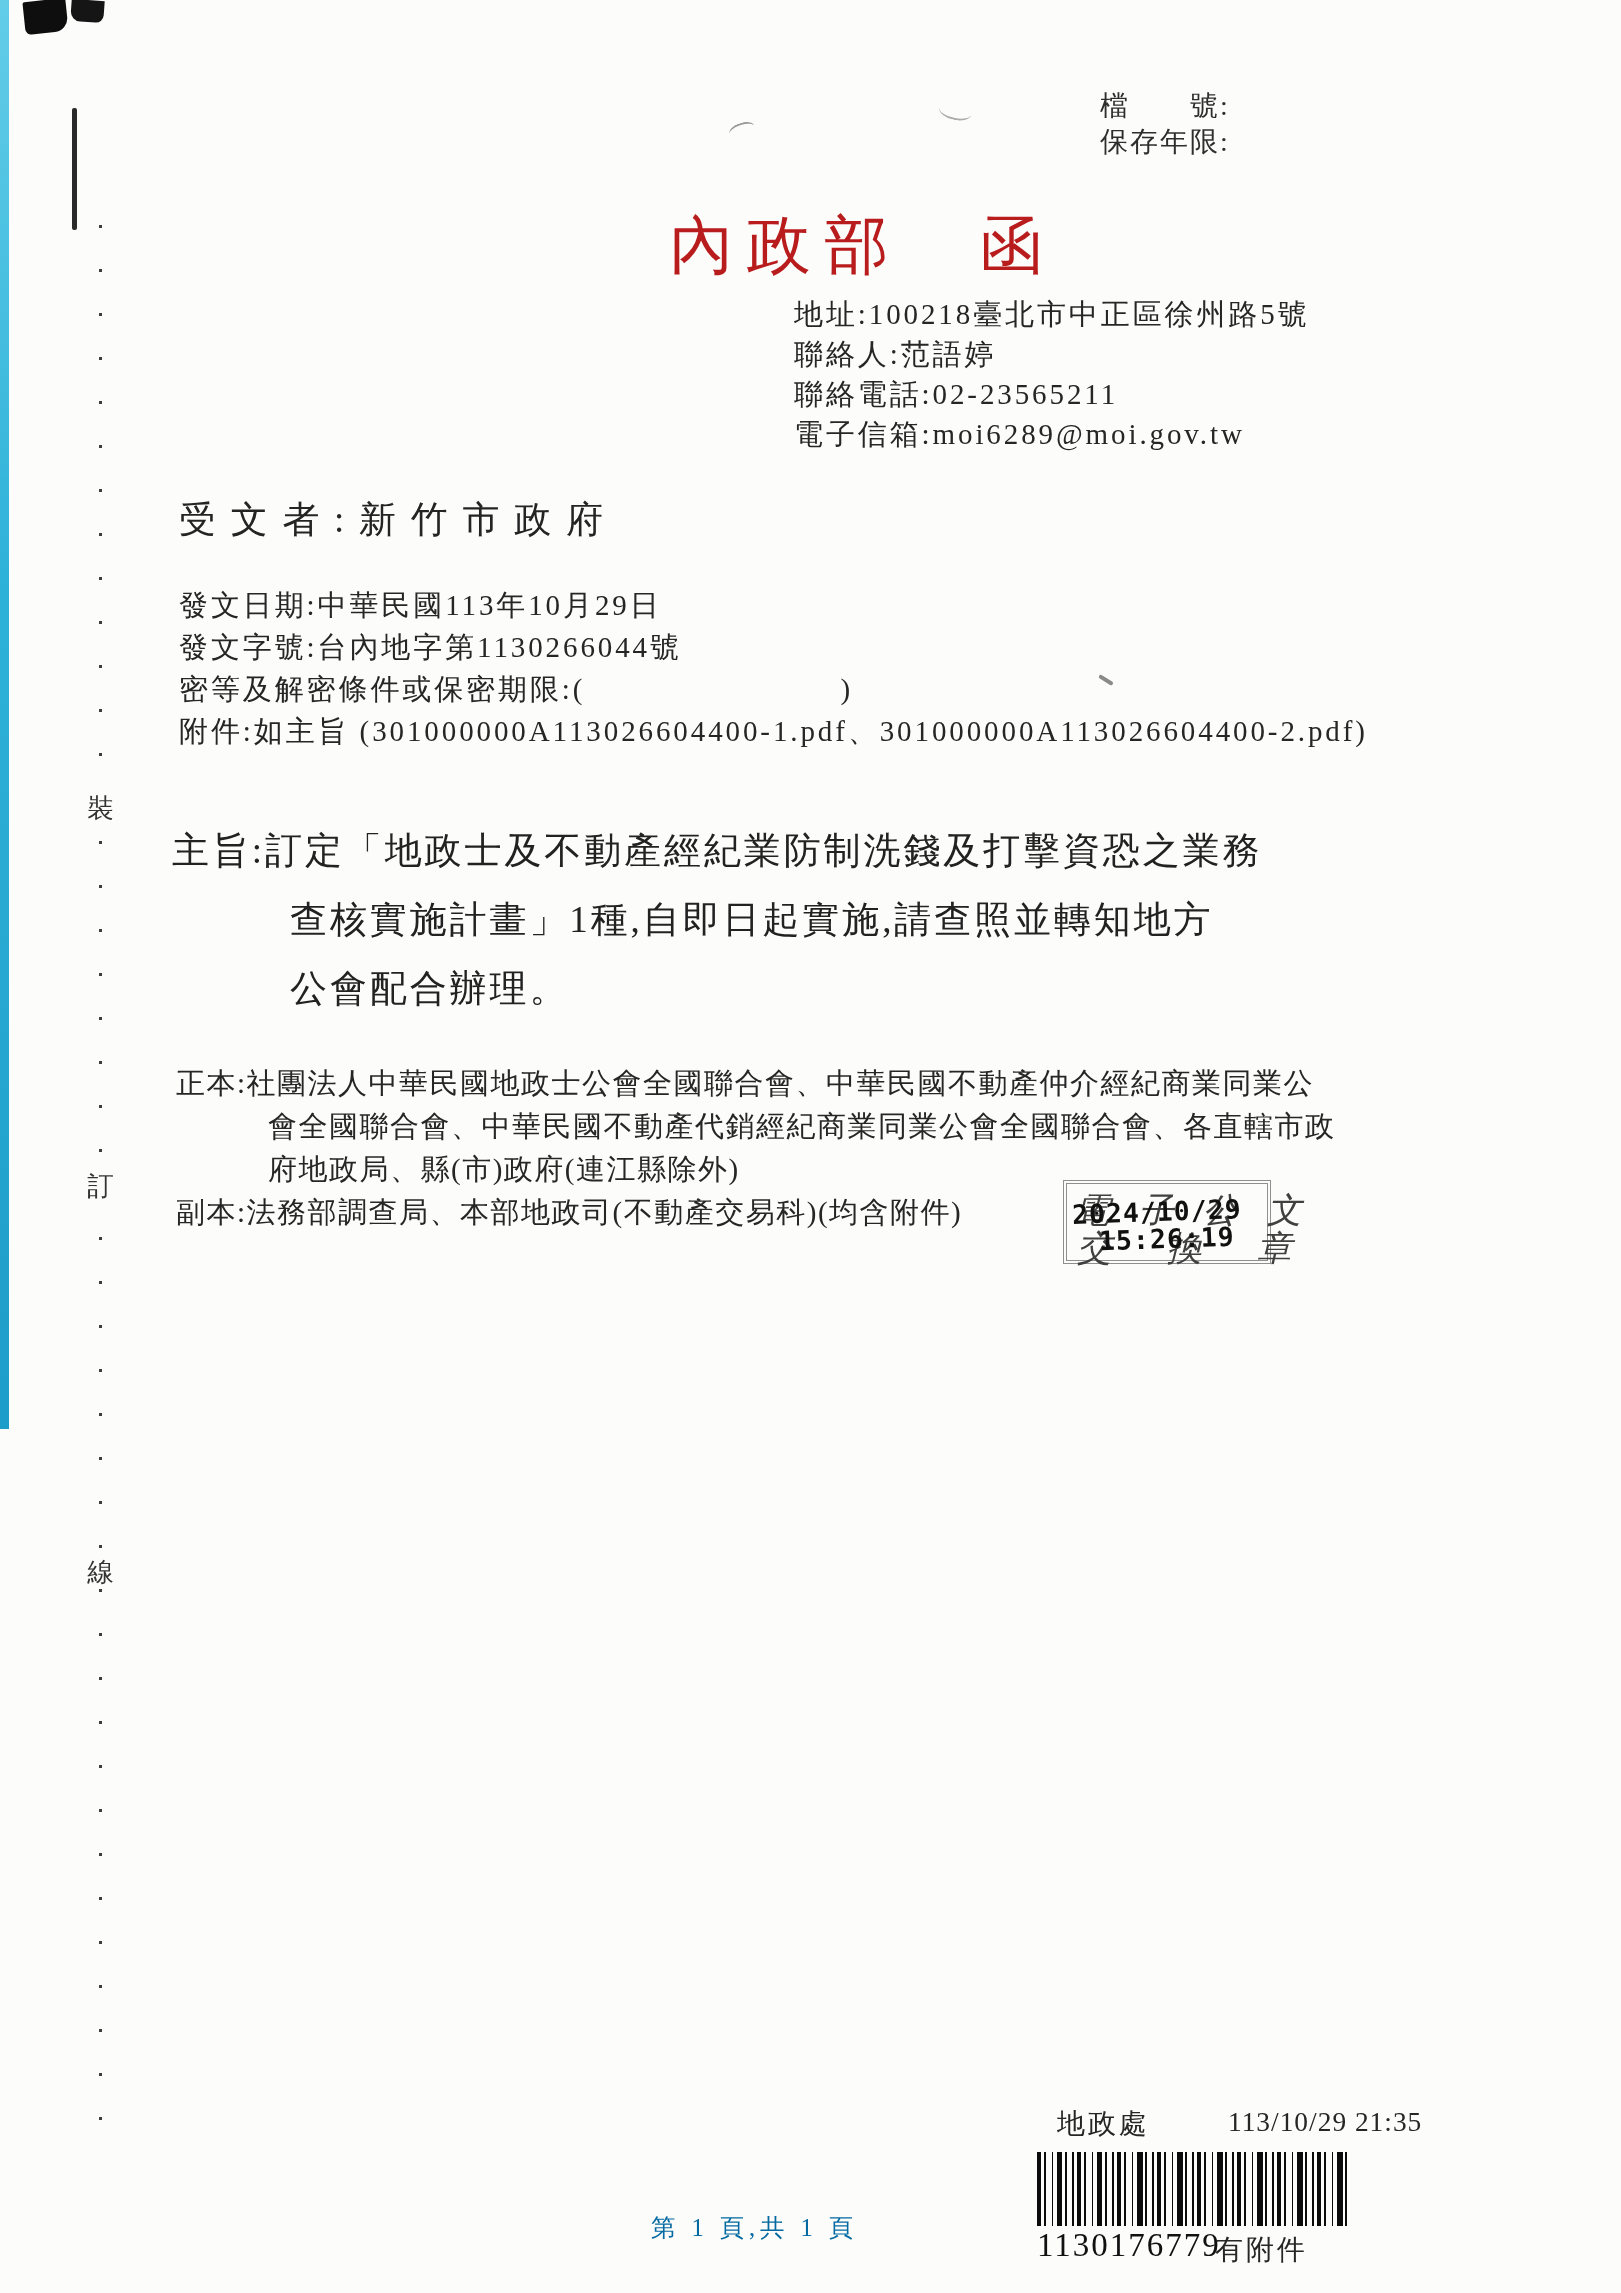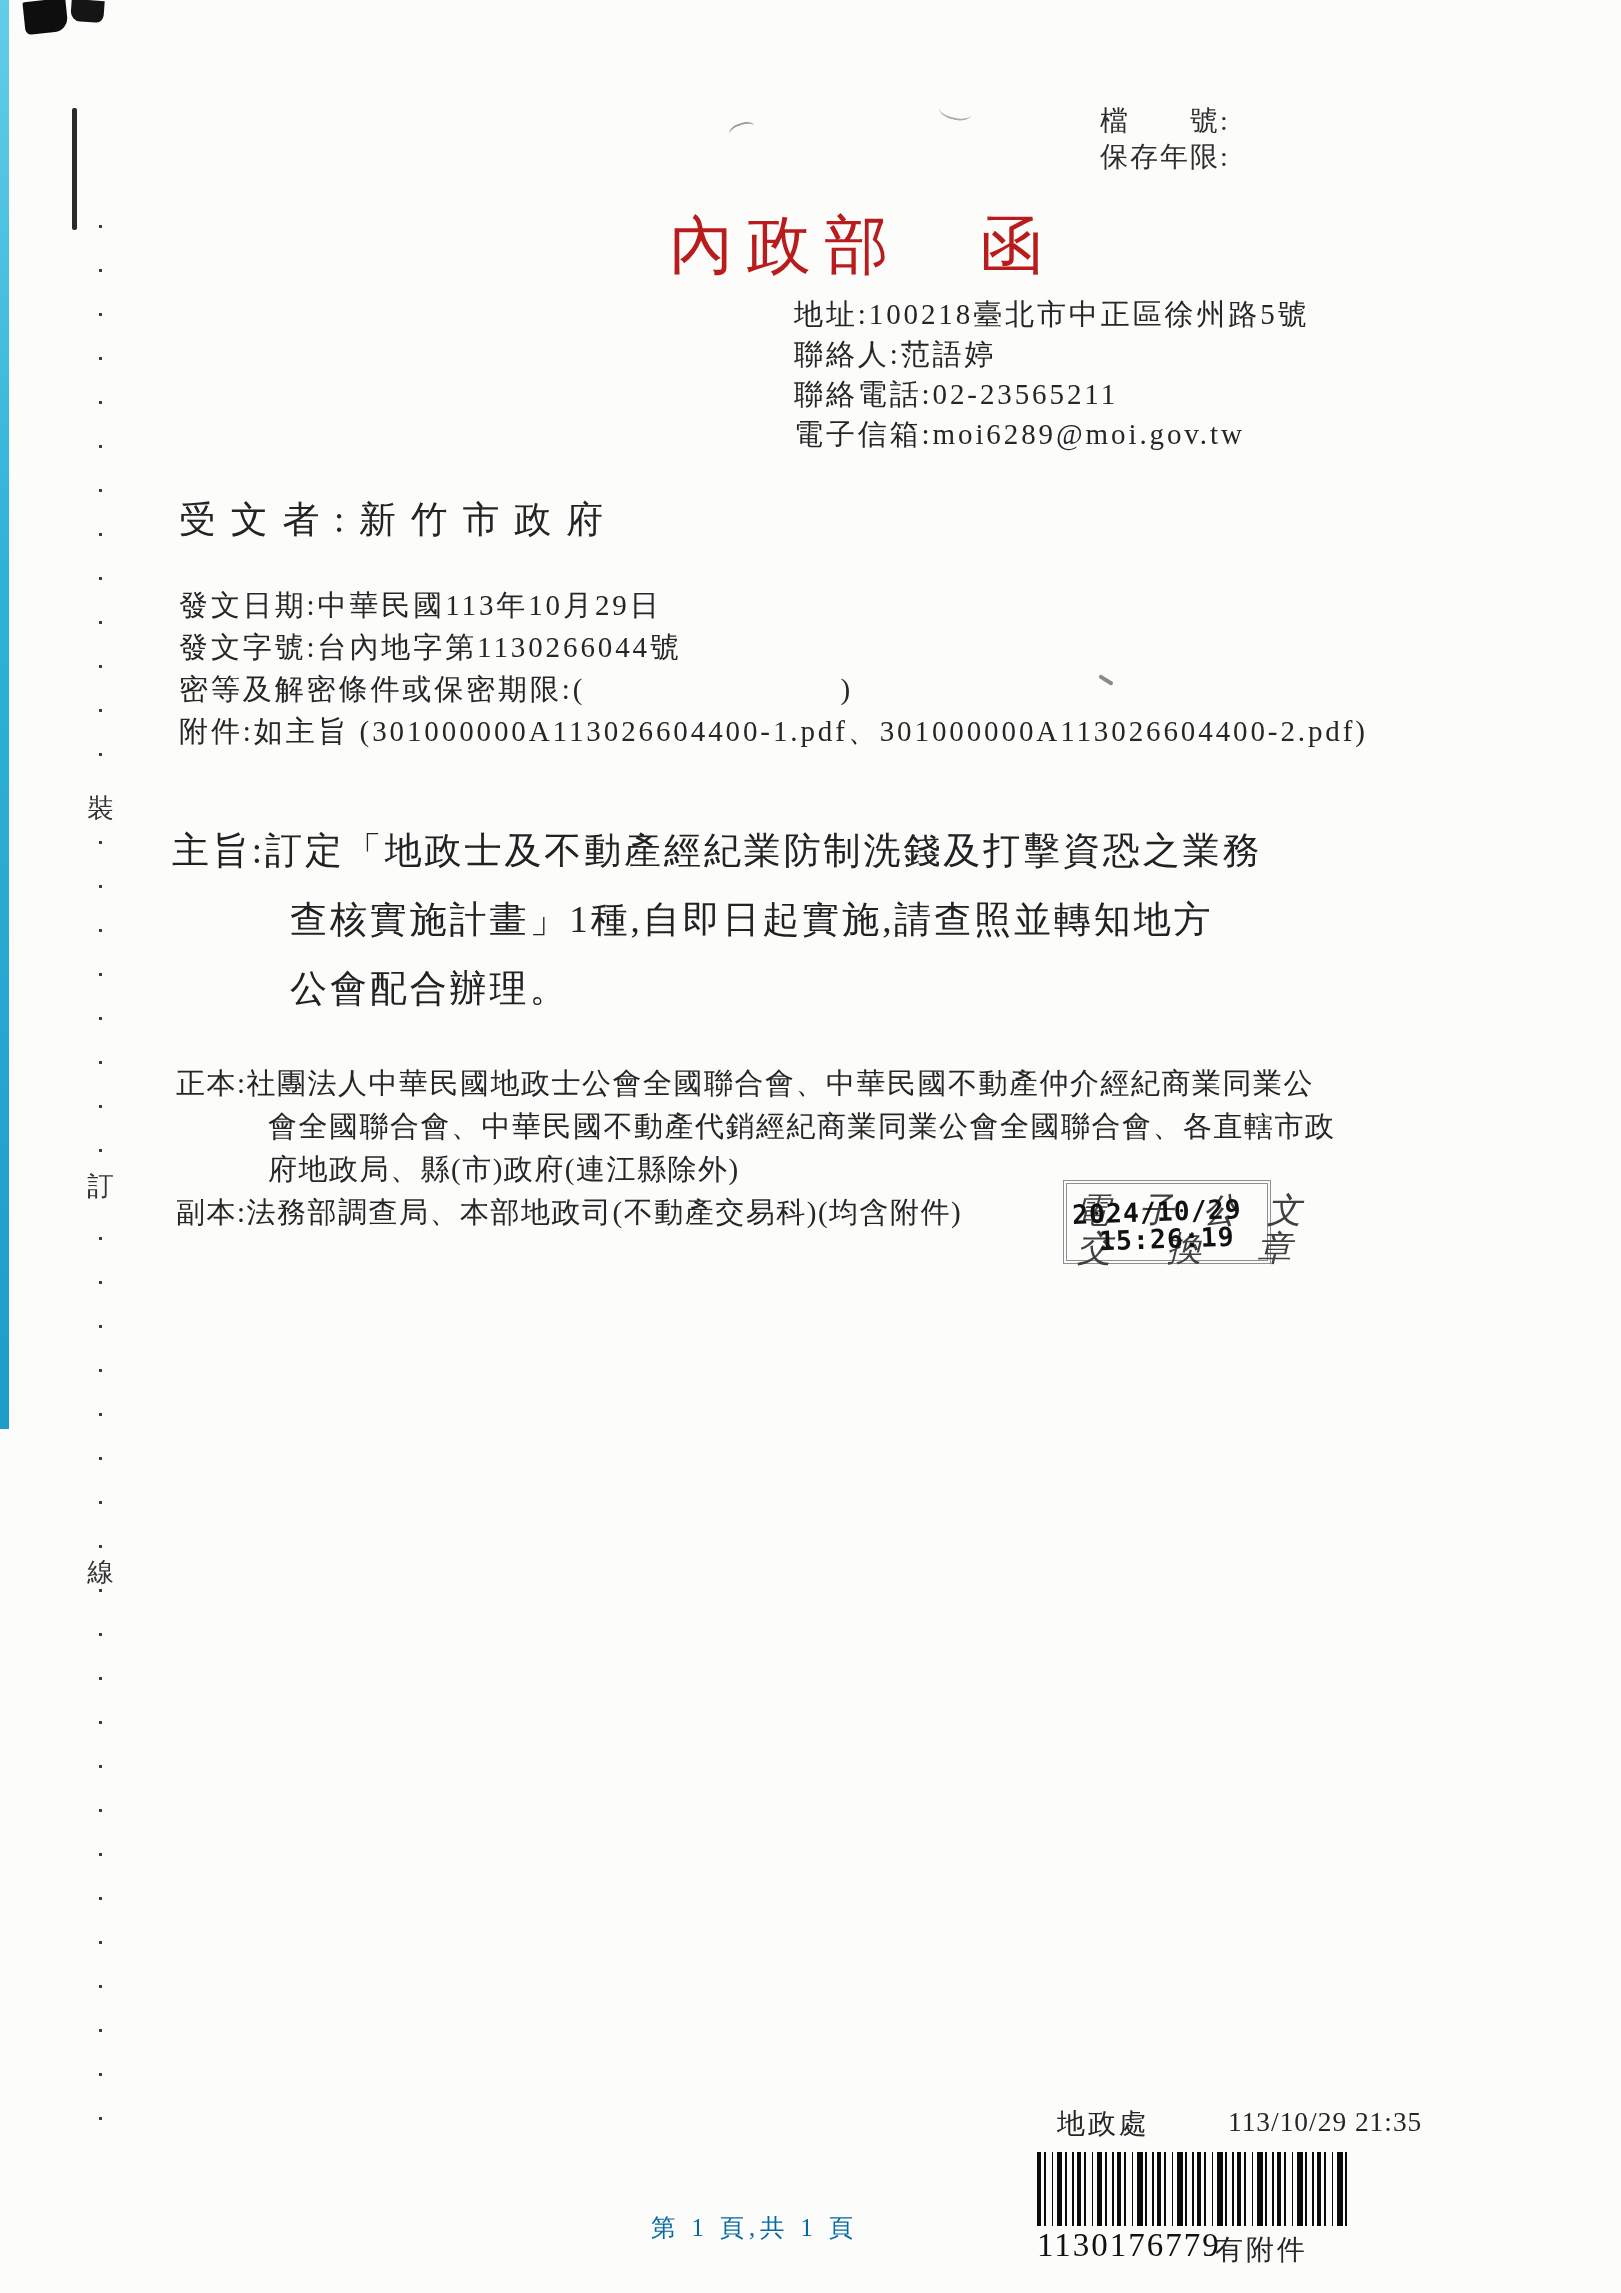--- a/index.html
+++ b/index.html
@@ -22,21 +22,21 @@
     border-radius:0 0 7.8px 9.8px;transform:rotate(4deg);}
   .corner-line{left:72px;top:108px;width:4.9px;height:122px;background:#2a2a2a;border-radius:2px;}
   .pen-mark-1{left:729px;top:123px;width:25.5px;height:11.8px;border-top:2.9px solid #9a9a9a;
     border-radius:50% 50% 0 0;transform:rotate(-18deg);}
   .pen-mark-2{left:939px;top:102px;width:33px;height:15.7px;border-bottom:2.9px solid #ababab;
     border-radius:0 0 50% 50%;transform:rotate(12deg);}
   .stray-mark{left:1098px;top:678px;width:15.7px;height:3.9px;background:#8a8a8a;
     border-radius:2px;transform:rotate(32deg);}
 
   
-  .archive{left:1100px;top:88px;font-size:28px;line-height:36px;letter-spacing:2px;color:#2e2e2e;margin-top:15px;}
+  .archive{left:1100px;top:88px;font-size:28px;line-height:36px;letter-spacing:2px;color:#2e2e2e;}
 
   
   .title{left:669px;top:202px;font-size:64px;font-weight:normal;letter-spacing:13.7px;margin:0;color:#b91c1c;}
 
   
   .contact{left:794px;top:294px;font-size:29px;line-height:40px;letter-spacing:2.9px;}
 
   
   .recipient{left:179px;top:495px;font-size:37px;letter-spacing:14.7px;color:#242424;}
 

